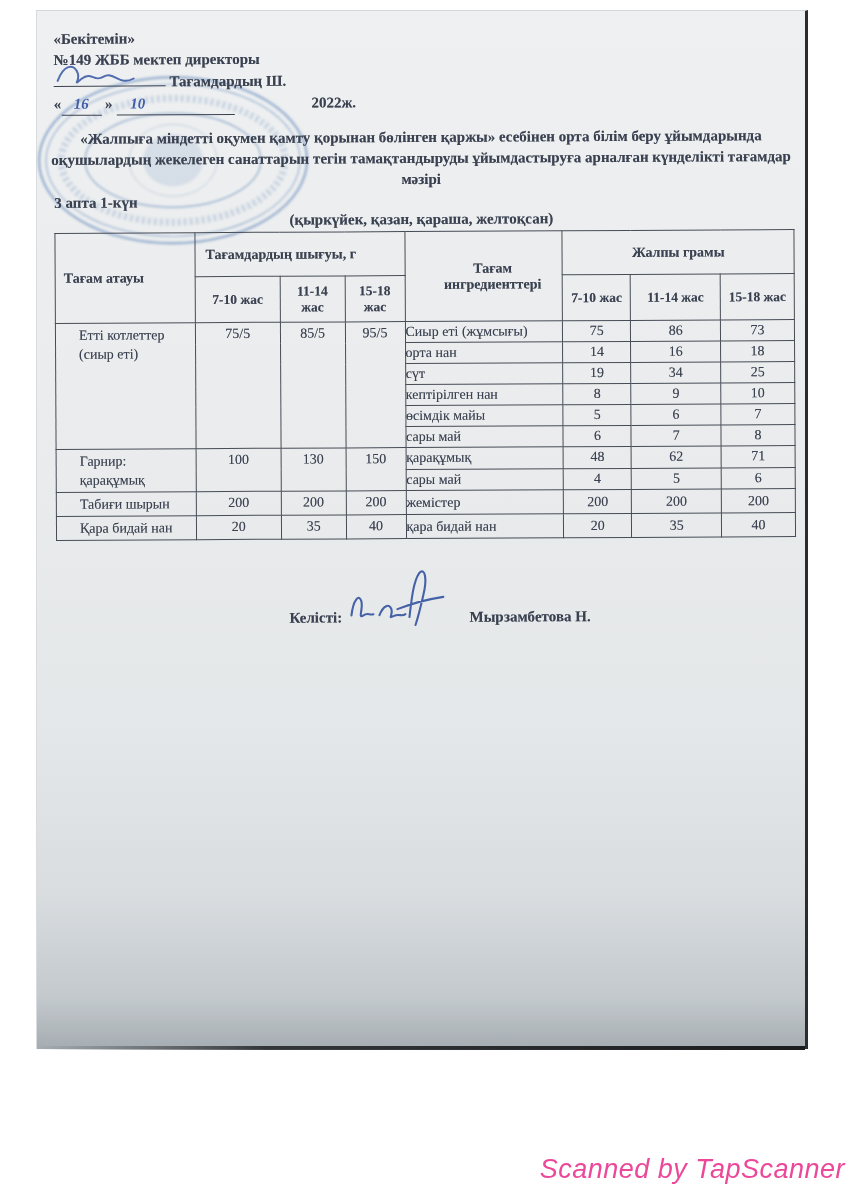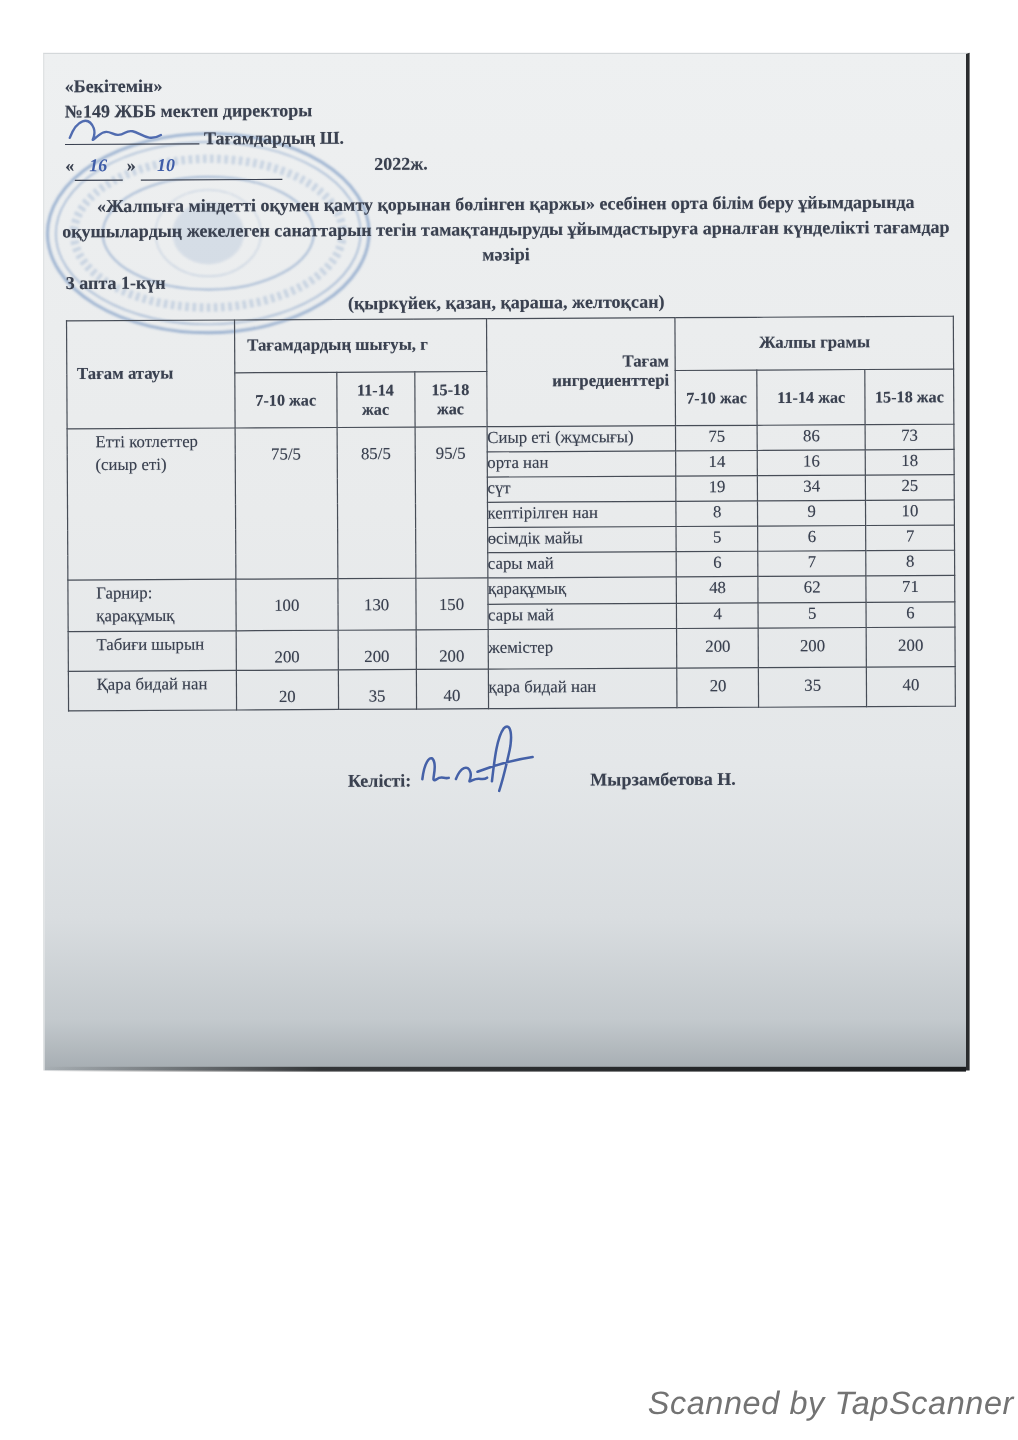--- a/index.html
+++ b/index.html
@@ -1,26 +1,25 @@
 <!DOCTYPE html>
 <html><head>
 <meta charset="utf-8">
 <style>
   * { margin:0; padding:0; box-sizing:border-box; }
   html,body { width:848px; height:1200px; background:#ffffff; overflow:hidden;
     font-family:"Liberation Serif","DejaVu Serif",serif; }
 
   
   .sheet {
-    position:absolute; left:36px; top:10px; width:772px; height:848px;
+    position:absolute; left:36px; top:10px; width:772px; height:1039px;
     background:linear-gradient(180deg,#eef0f1 0%,#e9ebec 45%,#e4e7e9 70%,#d9dde0 85%,#c3c9cd 95%,#a6adb2 100%);
     border-left:1px solid #d9dcde;
     border-top:1px solid #d4d8da;
     border-right:3px solid #2a2c2e;
-    margin-top:34px;
   }
   .sheet::after { 
     content:""; position:absolute; left:0; bottom:-1px; width:100%; height:4px;
     background:linear-gradient(90deg, rgba(30,32,34,0) 0%, rgba(30,32,34,.85) 30%, #1a1c1e 100%);
   }
   .content { position:absolute; inset:0; transform:rotate(-0.3deg); color:#3a4150;
     text-shadow:0 0 .6px rgba(58,65,80,.45); }
 
   
   .stamp { position:absolute; left:2px; top:62px; width:272px; height:172px;
@@ -44,38 +43,38 @@
   .weekday { position:absolute; left:19px; top:182px; font-weight:bold; font-size:15px;text-align:center; }
 
   
   .menu-table { position:absolute; left:19px; top:220px; width:740px;
     border-collapse:collapse; font-size:14px; color:#3a4150; }
   .menu-table th, .menu-table td { border:1px solid #474d57; padding:1px 5px; }
   .menu-table th { font-weight:bold; }
   .menu-table { border:1.5px solid #3f454f; }
   th.h-dish { text-align:left; padding-left:8px; }
   th.h-out  { text-align:left; padding-left:10px; }
-  th.h-ing  { text-align:right; padding-left:23px; }
+  th.h-ing  { text-align:center; padding-left:23px; }
   th.h-tot  { text-align:center; }
   th.h-age  { text-align:center; font-size:13.5px; height:46px; }
   .menu-table thead tr:first-child th { height:44px; }
   td.c-dish { text-align:left; vertical-align:top; padding:2px 23px; line-height:19px; }
   td.c-num  { text-align:center; height:21px; }
-  td.c-top  { vertical-align:top; padding-top:15px; }
+  td.c-top  { vertical-align:top; padding-top:3px; }
   td.c-ing  { text-align:left; padding-left:0; height:21px; }
 
   
   .agreement { position:absolute; left:0; top:588px; width:772px; font-weight:bold; font-size:15px; }
   .agree-label { position:absolute; left:252px; top:10px; }
-  .agree-name  { position:absolute; left:454px; top:10px; }
+  .agree-name  { position:absolute; left:432px; top:10px; }
   .agree-sig   { position:absolute; left:296px; top:-34px; }
 
   
   .watermark { position:absolute; right:3px; top:1154px; font-family:"Liberation Sans","DejaVu Sans",sans-serif;
-    font-style:italic; font-size:27px; color:#737373; letter-spacing:.5px; }
+    font-style:italic; font-size:27px; color:#ec4899; letter-spacing:.5px; }
 </style>
 </head>
 <body>
 
 <div class="sheet">
   <div class="content">
 
     <svg class="stamp" viewBox="0 0 272 172">
       <ellipse cx="136" cy="86" rx="134" ry="83" fill="none" stroke="#5b82b8" stroke-width="2.4"></ellipse>
       <ellipse cx="136" cy="86" rx="127" ry="76" fill="none" stroke="#5b82b8" stroke-width="1.2"></ellipse>

